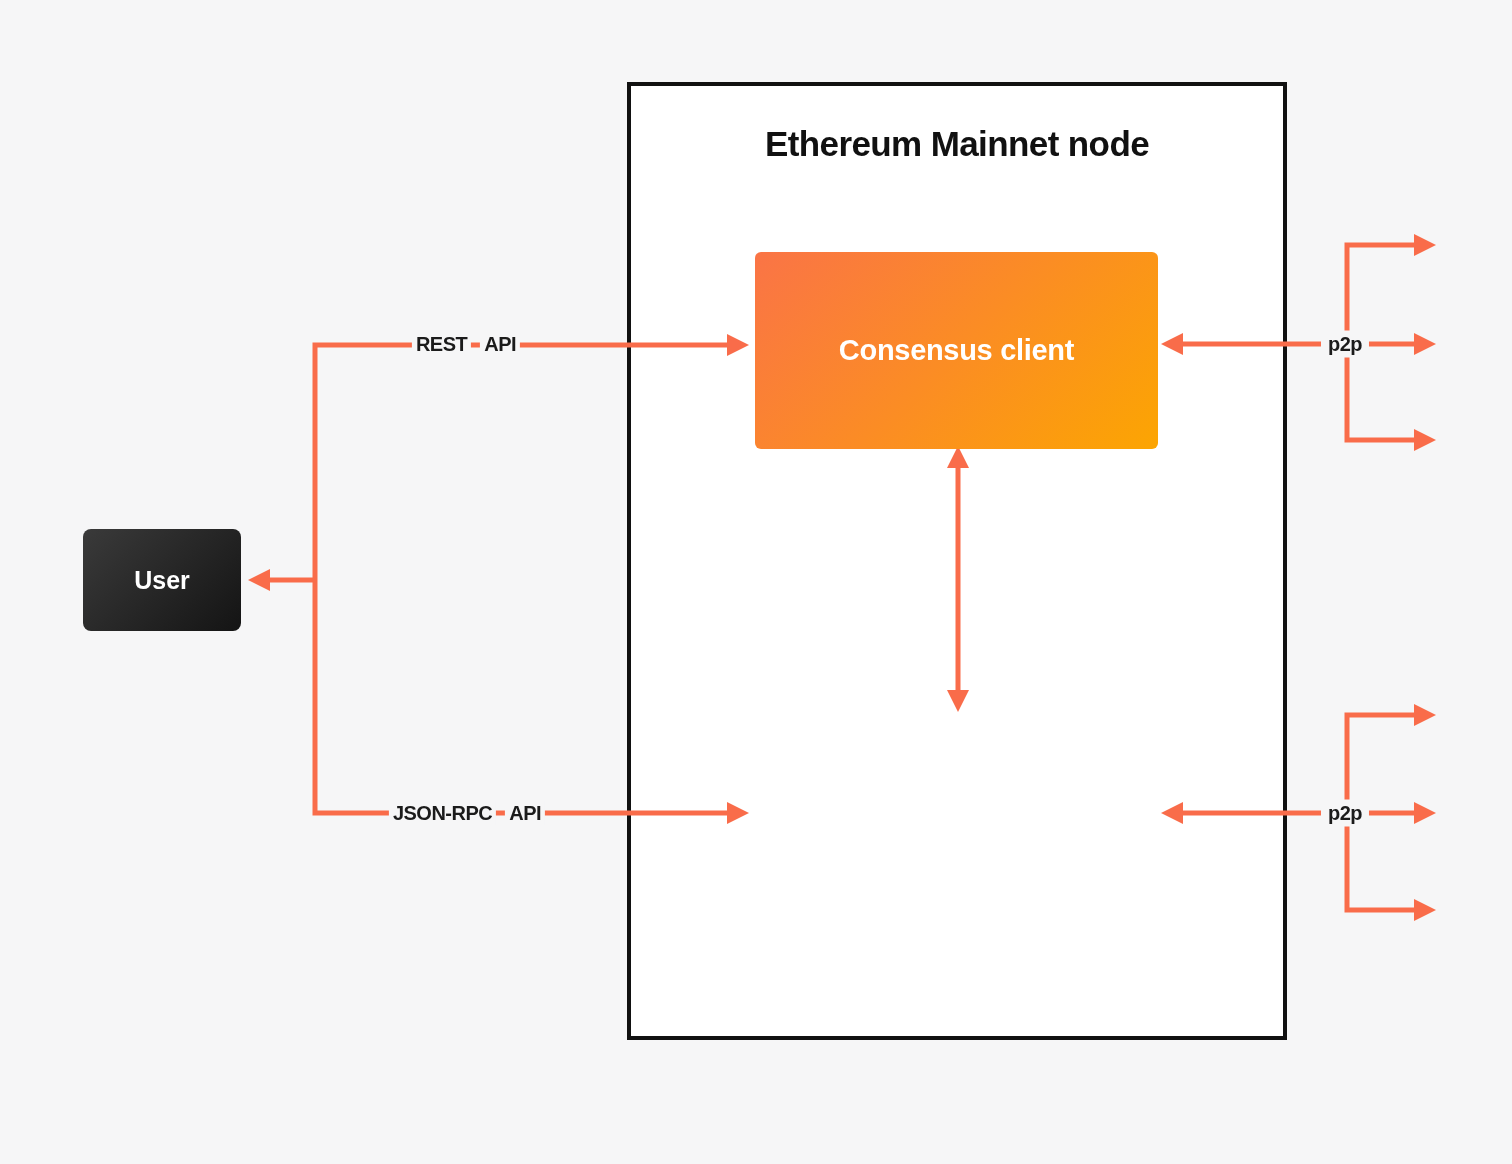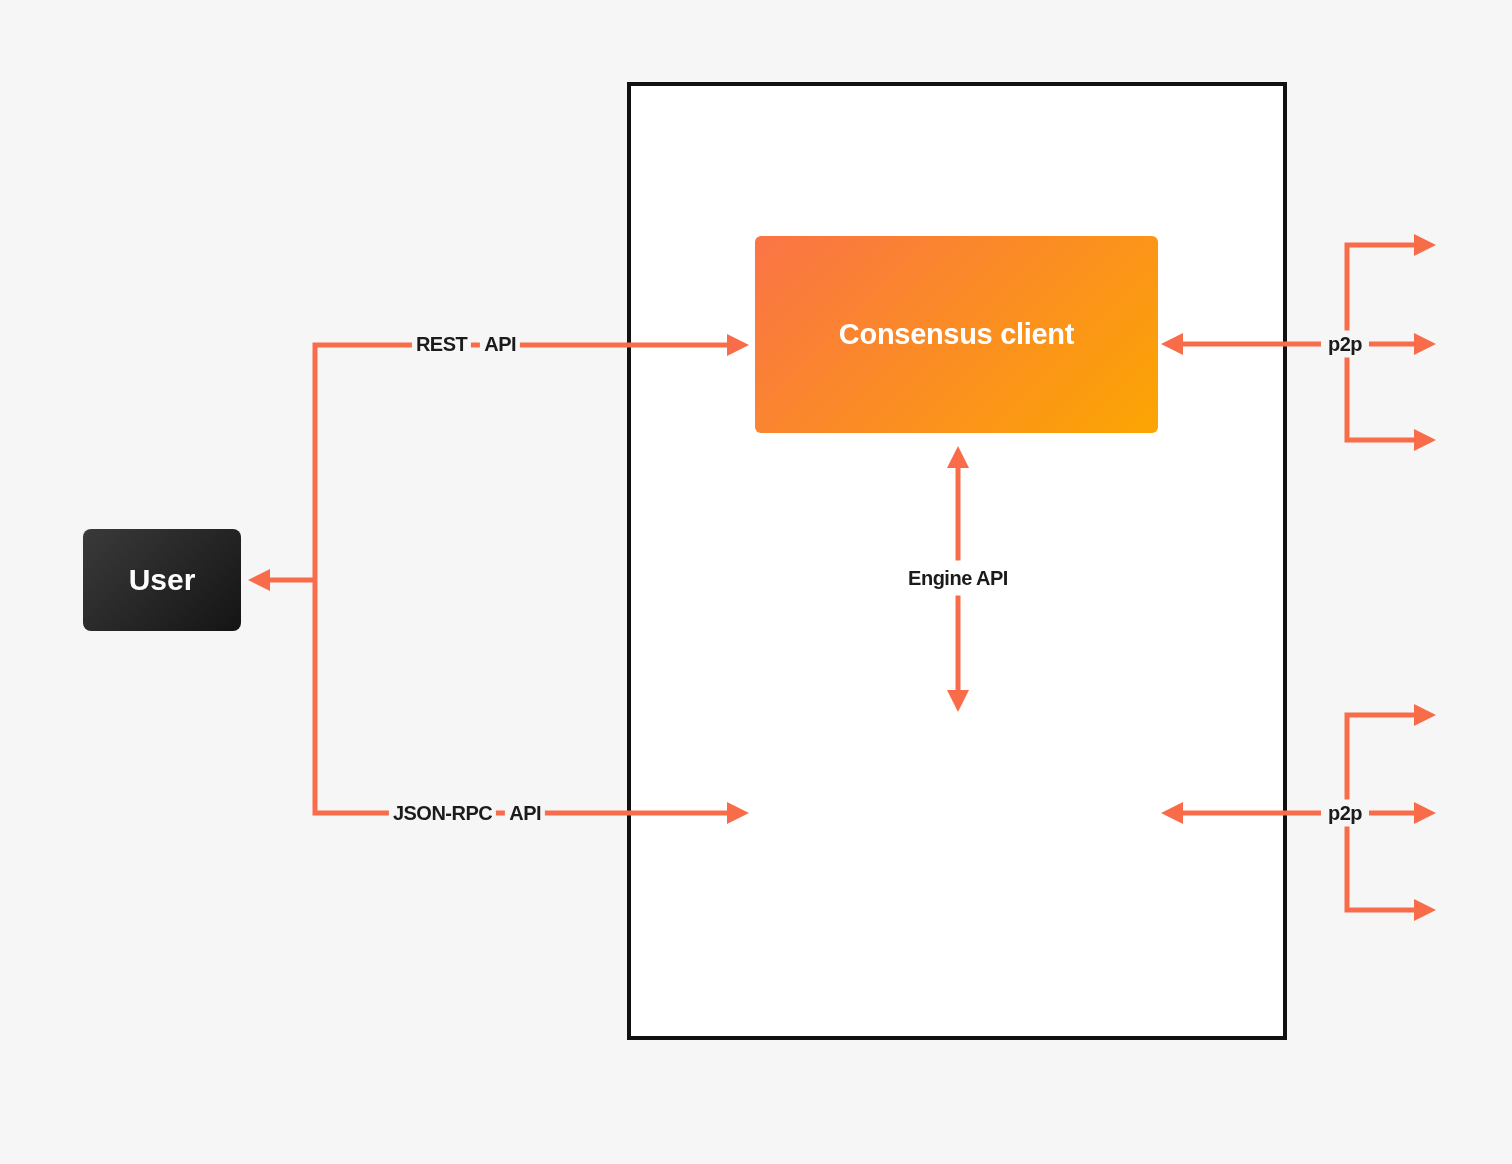--- a/index.html
+++ b/index.html
@@ -32,43 +32,44 @@
   }
   .arrows{position:absolute;left:0;top:0;width:1512px;height:1164px;z-index:2;}
   .arrows .edge{stroke:var(--arrow);stroke-width:5;fill:none;}
   .arrows .head{fill:var(--arrow);stroke:none;}
   .client{
     position:absolute;width:403px;height:197px;border-radius:6px;
     background:linear-gradient(135deg,var(--client-gradient-start),var(--client-gradient-end));
     color:var(--text-light);font-size:29px;letter-spacing:-0.3px;
     display:flex;align-items:center;justify-content:center;z-index:3;
   }
-  .client.consensus{left:755px;top:236px;}
+  .client.consensus{left:755px;top:252px;}
   .client.execution{left:755px;top:716px;}
   .user-box{
     position:absolute;left:83px;top:529px;width:158px;height:102px;border-radius:8px;
     background:linear-gradient(135deg,var(--user-gradient-start),var(--user-gradient-end));
-    color:var(--text-light);font-size:30px;
+    color:var(--text-light);font-size:25px;
     display:flex;align-items:center;justify-content:center;z-index:3;
   }
   .edge-label{
     position:absolute;transform:translate(-50%,-50%);z-index:3;
     font-size:20px;color:var(--text-dark);letter-spacing:-0.5px;white-space:nowrap;
   }
   .edge-label .words{display:flex;gap:9px;}
   .edge-label .word{background:var(--background);padding:1px 4px;}
   .edge-label.engine{background:var(--node-fill);padding:6px 10px;}
   .edge-label.p2p{background:var(--background);padding:2px 7px;}
 </style>
 </head>
 <body>
 
 <div class="canvas">
 
   <div class="node-box"></div>
+  <div class="node-title">Ethereum Mainnet node</div>
 
   <svg class="arrows" viewBox="0 0 1512 1164">
 
     <path class="edge" d="M 741 345 L 315 345 L 315 813 L 741 813"></path>
 
     <path class="edge" d="M 315 580 L 268 580"></path>
     <polygon class="head" points="248,580 270,569 270,591"></polygon>
 
     <polygon class="head" points="749,345 727,334 727,356"></polygon>
 
@@ -105,17 +106,16 @@
       <span class="word">REST</span>
       <span class="word">API</span>
     </div>
   </div>
   <div class="edge-label" style="left:467px;top:813px;">
     <div class="words">
       <span class="word">JSON-RPC</span>
       <span class="word">API</span>
     </div>
   </div>
-  <div class="edge-label engine" style="left:958px;top:578px;">Engine API</div>
   <div class="edge-label p2p" style="left:1345px;top:344px;">p2p</div>
   <div class="edge-label p2p" style="left:1345px;top:813px;">p2p</div>
 
 </div>
 
 </body></html>

